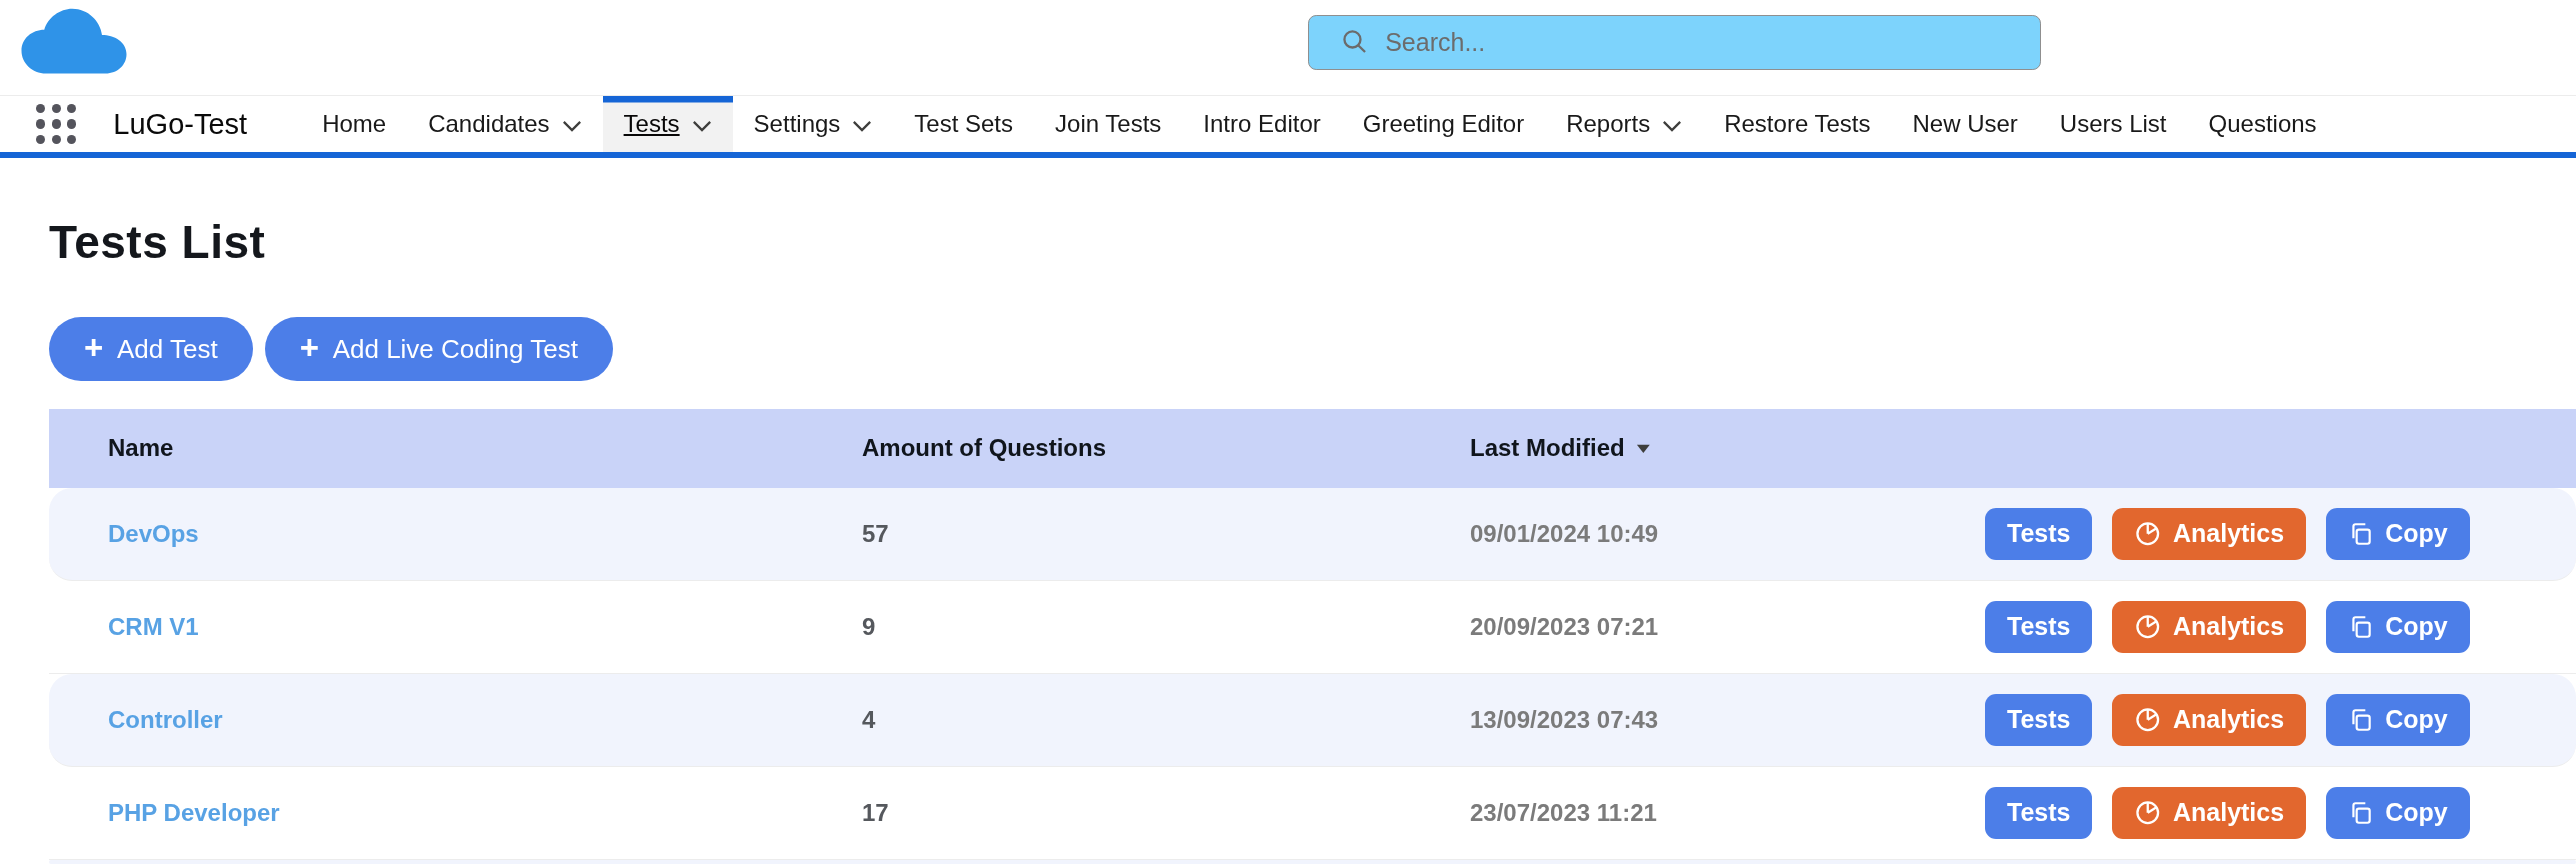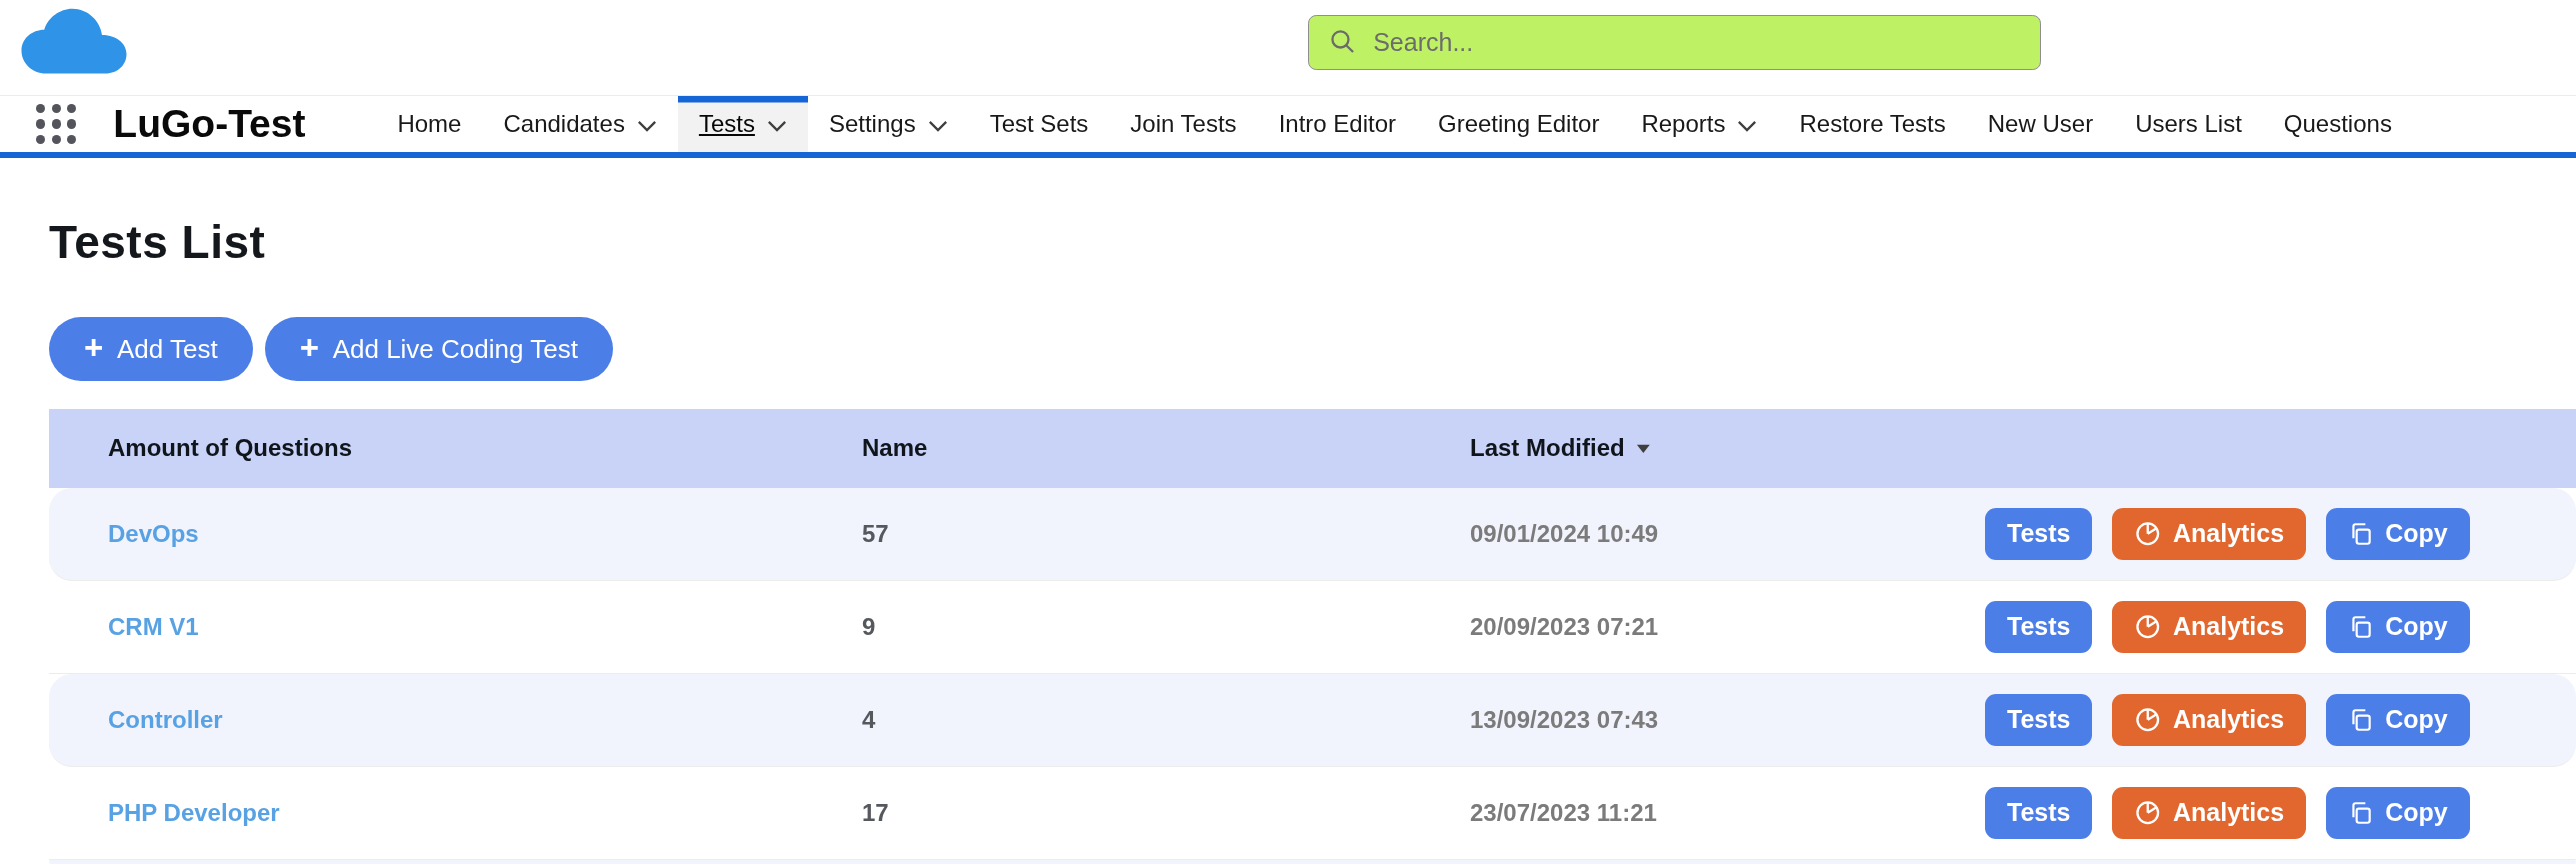--- a/index.html
+++ b/index.html
@@ -7,41 +7,41 @@
   .screen {
     position:relative; width:2576px; height:864px; overflow:hidden;
     background:#fff; font-family:"Liberation Sans", sans-serif; color:#181818;
   }
 
   
   .topbar { position:relative; height:95px; background:#fff; }
   .logo { position:absolute; left:18.3px; top:7.3px; width:112px; height:70px; cursor:pointer; }
   .search-wrap {
     position:absolute; left:1308px; top:14.7px; width:733px; height:55px;
-    border:1.8px solid #8f8f8f; border-radius:8.2px; background:#bef264;
-    display:flex; align-items:center; gap:14.7px; padding:0 20px;
+    border:1.8px solid #8f8f8f; border-radius:8.2px; background:#7dd3fc;
+    display:flex; align-items:center; gap:14.7px; padding:0 32px;
   }
   .search-wrap input {
     border:none; outline:none; flex:1; font-size:25px; color:#333;
     font-family:"Liberation Sans", sans-serif; background:transparent;
   }
   .search-wrap input::placeholder { color:#6c6c6c; }
 
   
   .navbar {
     height:63px; border-top:1.8px solid #ececec; border-bottom:6.4px solid #1565d6;
     display:flex; align-items:stretch; padding-left:36px;
     overflow:hidden; white-space:nowrap; background:#fff;
   }
   .waffle {
     align-self:center; display:grid; grid-template-columns:repeat(3,9.2px);
     grid-auto-rows:9.2px; gap:6.4px; background:none; border:none; padding:0; cursor:pointer;
   }
   .waffle i { background:#54545c; border-radius:50%; }
-  .appname { align-self:center; font-size:39px; font-weight:700; color:#0a0a0a; margin:0 71px 0 37px; }
+  .appname { align-self:center; font-size:29px; font-weight:400; color:#0a0a0a; margin:0 54px 0 37px; }
   .nav-items { display:flex; align-items:stretch; }
   .nav-item {
     display:flex; align-items:center; gap:12px; padding:0 21px;
     font-size:24px; color:#191919; text-decoration:none; cursor:pointer;
   }
   .nav-item.active { background:#f2f2f2; box-shadow:inset 0 6.4px 0 #1565d6; }
   .nav-item.active .nav-label { text-decoration:underline; color:#080707; }
   .caret { margin-top:3.7px; }
 
   
@@ -176,24 +176,24 @@
       </button>
       <button class="pill">
         <span class="plus">+</span>
         <span>Add Live Coding Test</span>
       </button>
     </div>
 
     <section class="table">
       <div class="thead">
         <div class="th">
-            <span>Amount of Questions</span>
+            <span>Name</span>
           </div>
         <div class="th">
-            <span>Name</span>
+            <span>Amount of Questions</span>
           </div>
         <div class="th">
           <span>Last Modified</span>
           <svg width="14.7" height="11" viewBox="0 0 16 12">
               <path d="M1 2 h14 l-7 9 z" fill="#3e3e3c"></path>
             </svg>
         </div>
         <div class="th"></div>
       </div>
 

